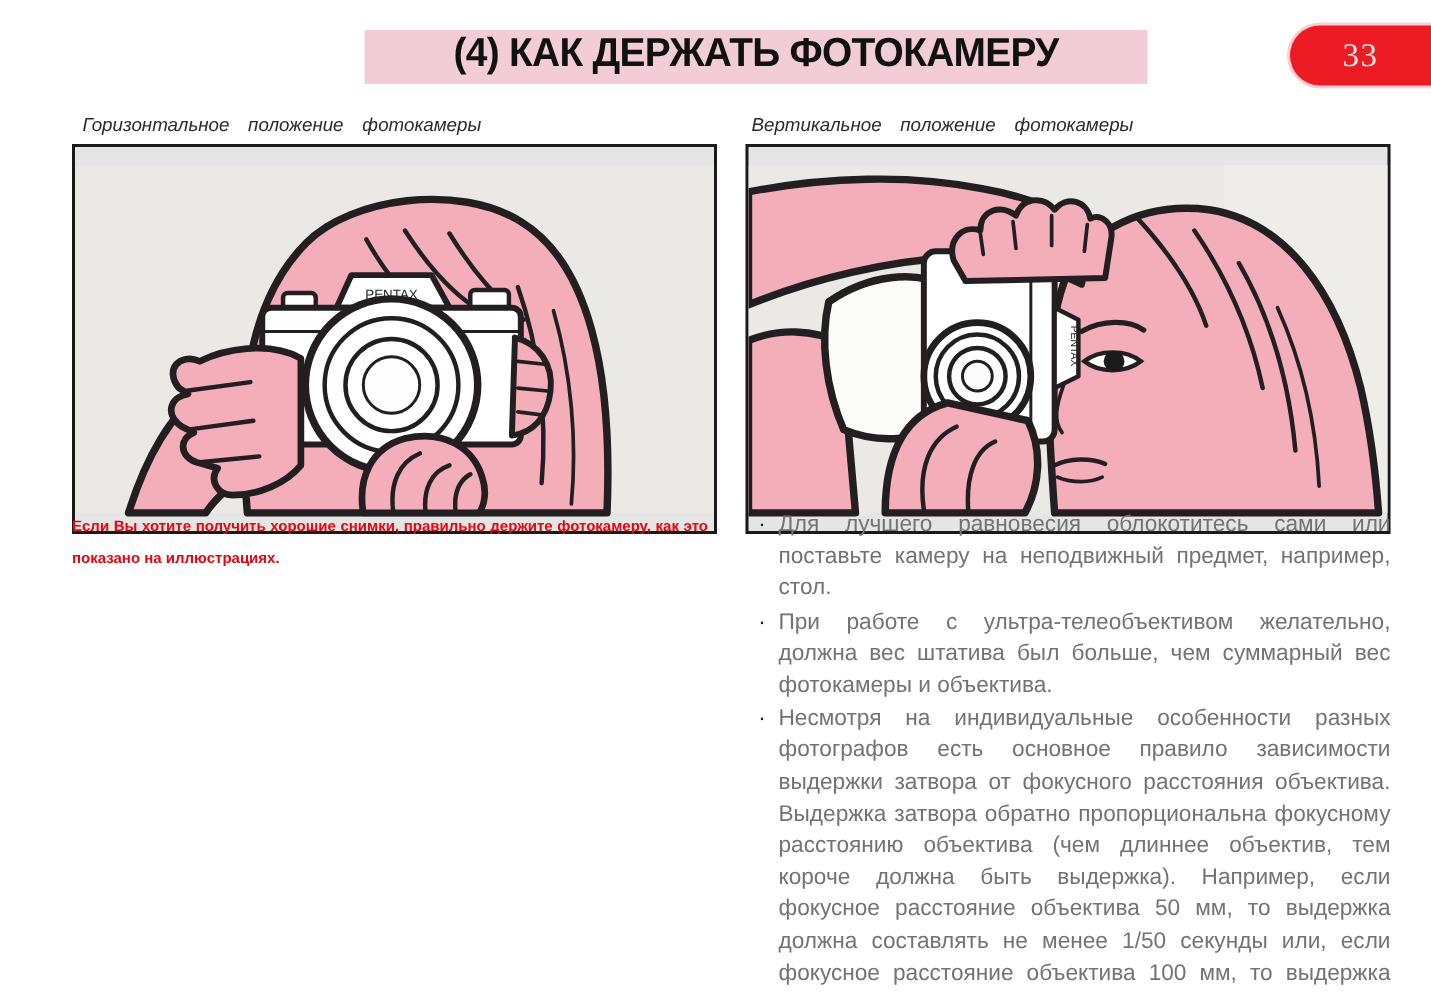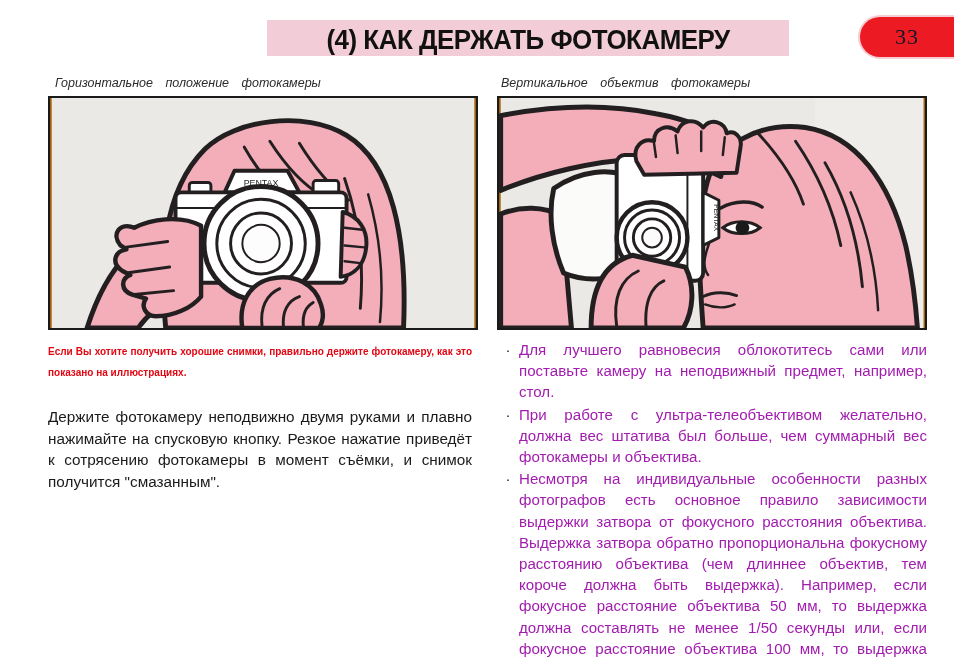--- a/index.html
+++ b/index.html
@@ -3,45 +3,45 @@
 <meta charset="utf-8">
 <style>
   html,body{margin:0;padding:0;background:#ffffff;}
   .page{
     position:relative;width:954px;height:662px;background:#ffffff;overflow:hidden;
     font-family:"Liberation Sans","DejaVu Sans",sans-serif;color:#1a1a1a;
   }
   
   .title-strip{
     position:absolute;left:243px;top:20px;width:522px;height:36px;
-    background:#f2ccd6;display:flex;align-items:flex-end;justify-content:center;margin-left:24px;
+    background:#f2ccd6;display:flex;align-items:flex-start;justify-content:center;
   }
   .title-strip h1{
     margin:0;font-size:27px;font-weight:bold;letter-spacing:-0.5px;color:#111;
     white-space:nowrap;transform:scaleX(0.96);
   }
   .page-tab{
     position:absolute;left:860px;top:17px;width:94px;height:40px;
     background:#ec1b23;border-radius:21px 0 0 21px;
     display:flex;align-items:center;justify-content:center;
     box-shadow:0 0 0 2px #f6cdd2;
   }
   .page-tab span{
     font-family:"Liberation Serif","DejaVu Serif",serif;
-    font-size:22px;color:#0f172a;letter-spacing:1px;
+    font-size:22px;color:#e5e5e5;letter-spacing:1px;
   }
   
   .figcap{
     position:absolute;top:76px;font-size:12.5px;color:#2b2b2b;word-spacing:9px;font-style:italic;
   }
   .figcap.left{left:55px;}
   .figcap.right{left:501px;}
   .panel{
-    position:absolute;top:96px;width:430px;height:234px;
-    background:#a16207;border:2px solid #1a1a1a;box-sizing:border-box;
+    position:absolute;top:96px;width:430px;height:260px;
+    background:#e5e5e5;border:2px solid #1a1a1a;box-sizing:border-box;
   }
   .panel.left{left:48px;}
   .panel.right{left:497px;}
   .panel svg{display:block;width:100%;height:100%;}
   
   .warning{
     position:absolute;left:48px;top:341px;width:424px;margin:0;
     font-size:10px;line-height:21px;font-weight:bold;color:#e30613;
     text-align:justify;
   }
@@ -51,37 +51,37 @@
   }
   .bullets{
     position:absolute;left:497px;top:339px;width:430px;margin:0;padding:0;
     list-style:none;
   }
   .bullets li{display:flex;margin:0 0 1px 0;}
   .bullets .dot{
     flex:0 0 22px;text-align:center;font-size:15px;line-height:21.2px;color:#1a1a1a;
   }
   .bullets p{
-    flex:1;margin:0;font-size:15.1px;line-height:21.2px;color:#a21caf;text-align:justify;
+    flex:1;margin:0;font-size:15.1px;line-height:21.2px;color:#737373;text-align:justify;
   }
 </style>
 </head>
 <body>
 
 <div class="page">
 
   <div class="title-strip">
     <h1>(4) КАК ДЕРЖАТЬ ФОТОКАМЕРУ</h1>
   </div>
   <div class="page-tab">
     <span>33</span>
   </div>
 
   <div class="figcap left">Горизонтальное положение фотокамеры</div>
-  <div class="figcap right">Вертикальное объектив фотокамеры</div>
+  <div class="figcap right">Вертикальное положение фотокамеры</div>
 
   <div class="panel left">
     <svg viewBox="0 0 430 234" xmlns="http://www.w3.org/2000/svg">
       <rect width="430" height="234" fill="#eae9e6"></rect>
 
       <path d="M116,234 C110,168 112,96 156,52 C186,22 258,12 300,38 C346,66 362,140 358,234 Z" fill="#f3aeb9" stroke="#231f20" stroke-width="5" stroke-linejoin="round"></path>
 
       <g fill="none" stroke="#231f20" stroke-linecap="round">
         <path d="M196,50 C212,78 228,96 246,106" stroke-width="3"></path>
         <path d="M222,44 C240,72 258,90 276,100" stroke-width="3"></path>
@@ -178,21 +178,20 @@
 
       <path d="M92,234 C92,196 104,168 134,160 L188,172 C198,192 196,216 186,234 Z" fill="#f3aeb9" stroke="#231f20" stroke-width="5" stroke-linejoin="round"></path>
       <g fill="none" stroke="#231f20" stroke-width="3" stroke-linecap="round">
         <path d="M118,232 C114,204 122,184 140,176"></path>
         <path d="M148,234 C146,210 152,192 166,186"></path>
       </g>
     </svg>
   </div>
 
   <p class="warning">Если Вы хотите получить хорошие снимки, правильно держите фотокамеру, как это показано на иллюстрациях.</p>
-  <p class="bodytext">Держите фотокамеру неподвижно двумя руками и плавно нажимайте на спусковую кнопку. Резкое нажатие приведёт к сотрясению фотокамеры в момент съёмки, и снимок получится "смазанным".</p>
 
   <ul class="bullets">
     <li>
       <span class="dot">·</span>
       <p>Для лучшего равновесия облокотитесь сами или поставьте камеру на неподвижный предмет, например, стол.</p>
     </li>
     <li>
       <span class="dot">·</span>
       <p>При работе с ультра-телеобъективом желательно, должна вес штатива был больше, чем суммарный вес фотокамеры и объектива.</p>
     </li>

